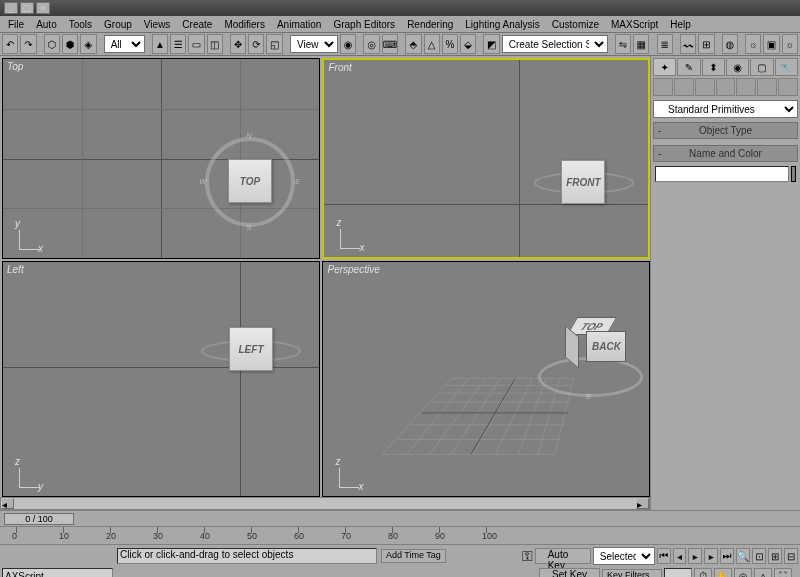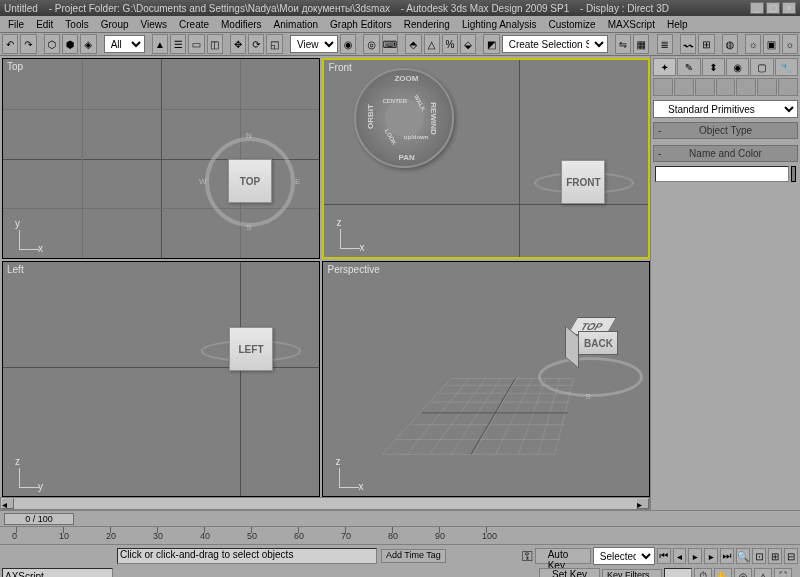--- a/index.html
+++ b/index.html
@@ -9,21 +9,21 @@
 .titlebar .win-controls { display: flex; gap: 2px; }
 .win-btn { width: 14px; height: 12px; background: #b0b0b0; border: 1px solid #707070; display: flex; align-items: center; justify-content: center; font-size: 9px; cursor: pointer; }
 .menubar { background: #a8a8a8; height: 16px; display: flex; align-items: center; padding: 0 2px; }
 .menubar span { padding: 1px 6px; cursor: pointer; }
 .toolbar { background: #a8a8a8; height: 24px; display: flex; align-items: center; padding: 2px; gap: 2px; border-top: 1px solid #707070; border-bottom: 1px solid #707070; }
 .tb-btn { width: 20px; height: 20px; background: #b0b0b0; border: 1px solid #808080; display: flex; align-items: center; justify-content: center; cursor: pointer; }
 .tb-sep { width: 4px; height: 20px; }
 .tb-dropdown { height: 18px; background: #fff; border: 1px solid #707070; padding: 0 2px; font-size: 10px; }
 .main { display: flex; height: 454px; }
 .viewports { width: 650px; display: flex; flex-direction: column; }
-.viewport-grid { flex: 1; display: grid; grid-template-columns: 49.3% 50.7%; grid-template-rows: 46% 54%; gap: 2px; padding: 2px; background: #a8a8a8; }
+.viewport-grid { flex: 1; display: grid; grid-template-columns: 49.3% 50.7%; grid-template-rows: 46% 54%; gap: 2px; padding: 2px; background: #a8a8a8; font-style: italic; }
 .viewport { background: #808080; position: relative; border: 1px solid #000; overflow: hidden; }
 .viewport.active { border: 2px solid #c8c800; }
 .vp-label { position: absolute; top: 2px; left: 4px; color: #e0e0e0; font-size: 10px; z-index: 10; }
 .vp-grid-lines { position: absolute; inset: 0; }
 .grid-line { position: absolute; background: #707070; }
 .grid-line.dark { background: #505050; }
 .grid-line.h { left: 0; right: 0; height: 1px; }
 .grid-line.v { top: 0; bottom: 0; width: 1px; }
 .axis-icon { position: absolute; bottom: 8px; left: 8px; width: 30px; height: 30px; font-size: 8px; color: #e0e0e0; }
 .axis-icon .arm-v { position: absolute; bottom: 0; left: 8px; width: 1px; height: 20px; background: #d0d0d0; }
@@ -74,36 +74,30 @@
 .scrollbar-h { height: 13px; background: #c0c0c0; border: 1px solid #808080; display: flex; }
 .scroll-btn { width: 13px; height: 11px; background: #b0b0b0; border: 1px outset #c0c0c0; }
 .scroll-track { flex: 1; }
 .cube3d { position: absolute; width: 50px; height: 50px; }
 .cube-face { position: absolute; border: 1px solid #606060; display: flex; align-items: center; justify-content: center; font-size: 9px; font-weight: bold; color: #606060; }
 </style>
 </head>
 <body>
 
 <div class="titlebar">
-  <div class="title-text">
-    <span>Untitled</span>
-    <span>- Project Folder: G:\Documents and Settings\Nadya\Мои документы\3dsmax</span>
-    <span>- Autodesk 3ds Max Design 2009 SP1</span>
-    <span>- Display : Direct 3D</span>
-  </div>
   <div class="win-controls">
     <div class="win-btn">_</div>
     <div class="win-btn">▢</div>
     <div class="win-btn">×</div>
   </div>
 </div>
 
 <div class="menubar">
   <span>File</span>
-  <span>Edit</span>
+  <span>Auto</span>
   <span>Tools</span>
   <span>Group</span>
   <span>Views</span>
   <span>Create</span>
   <span>Modifiers</span>
   <span>Animation</span>
   <span>Graph Editors</span>
   <span>Rendering</span>
   <span>Lighting Analysis</span>
   <span>Customize</span>
@@ -187,31 +181,20 @@
           <span class="lab-v">y</span>
             <span class="lab-h">x</span>
         </div>
       </div>
 
       <div class="viewport active">
         <div class="vp-label">Front</div>
         <div class="vp-grid-lines">
           <div class="grid-line h dark" style="top:73%"></div>
           <div class="grid-line v dark" style="left:60%"></div>
-        </div>
-        <div class="steering-wheel">
-          <div class="center"></div>
-          <span class="wheel-label" style="top:4px;left:38px">ZOOM</span>
-          <span class="wheel-label" style="top:44px;right:3px;transform:rotate(90deg)">REWIND</span>
-          <span class="wheel-label" style="bottom:4px;left:42px">PAN</span>
-          <span class="wheel-label" style="top:42px;left:2px;transform:rotate(-90deg)">ORBIT</span>
-          <span class="wheel-label" style="top:28px;left:26px;font-size:6px">CENTER</span>
-          <span class="wheel-label" style="top:30px;right:24px;font-size:6px;transform:rotate(60deg)">WALK</span>
-          <span class="wheel-label" style="bottom:26px;left:26px;font-size:6px;transform:rotate(60deg)">LOOK</span>
-          <span class="wheel-label" style="bottom:26px;right:24px;font-size:6px">up/down</span>
         </div>
         <div style="position:absolute;top:112px;left:210px;width:100px;height:22px;border-radius:50%;border:2px solid rgba(200,200,200,0.3)"></div>
         <div class="viewcube" style="top:100px;left:237px">
             <span>FRONT</span>
           </div>
         <div class="axis-icon">
           <div class="arm-v"></div>
             <div class="arm-h"></div>
           <span class="lab-v">z</span>
             <span class="lab-h">x</span>
@@ -262,21 +245,21 @@
             <line x1="150" y1="195" x2="195" y2="118"></line>
               <line x1="100" y1="153" x2="248" y2="153"></line>
           </g>
         </svg>
         <div style="position:absolute;top:95px;left:215px;width:105px;height:40px;border-radius:50%;border:3px solid rgba(200,200,200,0.4)"></div>
         <span class="viewcube-compass" style="top:130px;left:262px">S</span>
         <div class="cube3d" style="top:55px;left:245px">
           <div class="cube-face" style="width:40px;height:18px;top:0;left:4px;transform:skewX(-30deg);background:#e0e0e0;font-size:7px">
               <span>TOP</span>
             </div>
-          <div class="cube-face" style="width:40px;height:24px;top:14px;left:10px;background:linear-gradient(#e0e0e0,#c8c8c8)">
+          <div class="cube-face" style="width:40px;height:31px;top:14px;left:18px;background:linear-gradient(#e0e0e0,#c8c8c8)">
               <span>BACK</span>
             </div>
           <div class="cube-face" style="width:14px;height:32px;top:14px;left:-3px;transform:skewY(40deg);background:#c0c0c0"></div>
         </div>
         <div class="axis-icon">
           <div class="arm-v"></div>
             <div class="arm-h"></div>
           <span class="lab-v">z</span>
             <span class="lab-h">x</span>
         </div>

